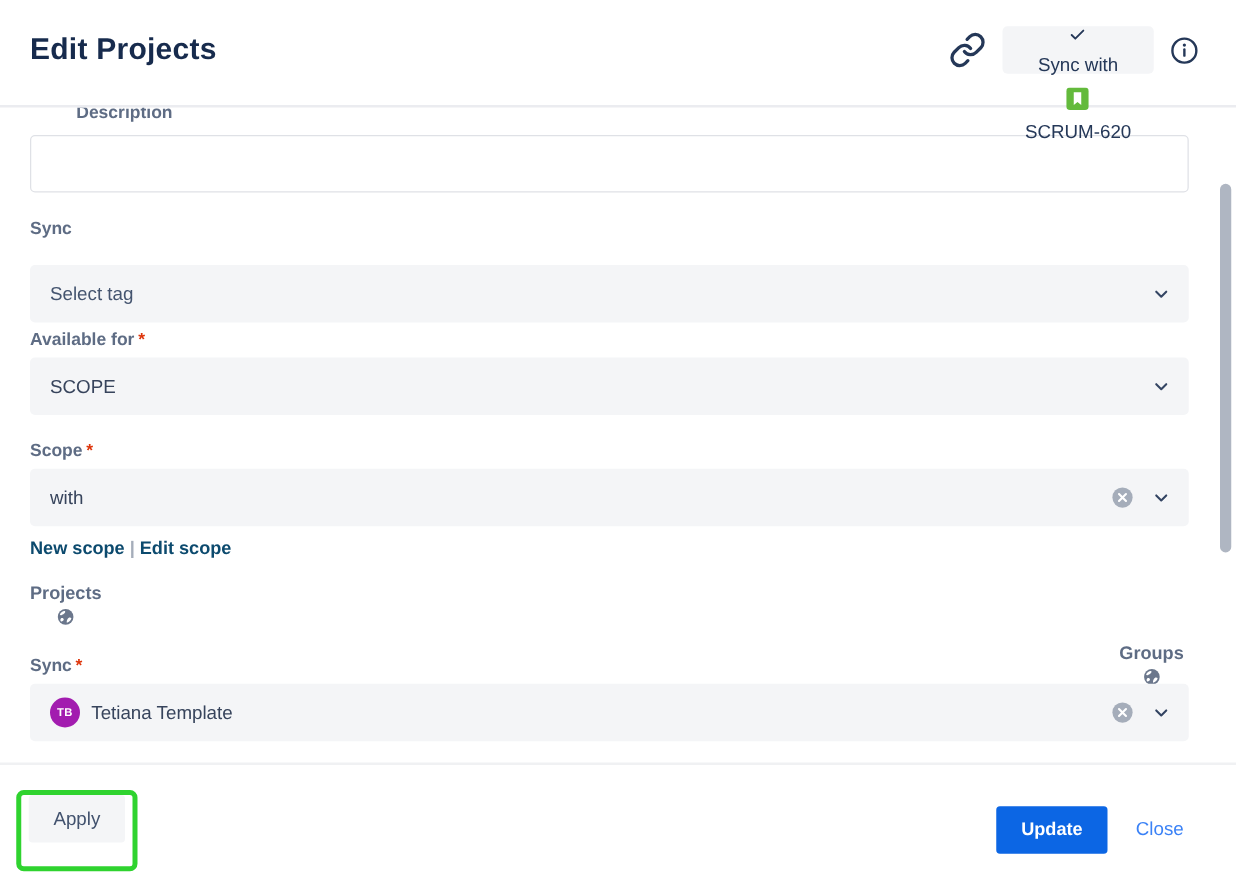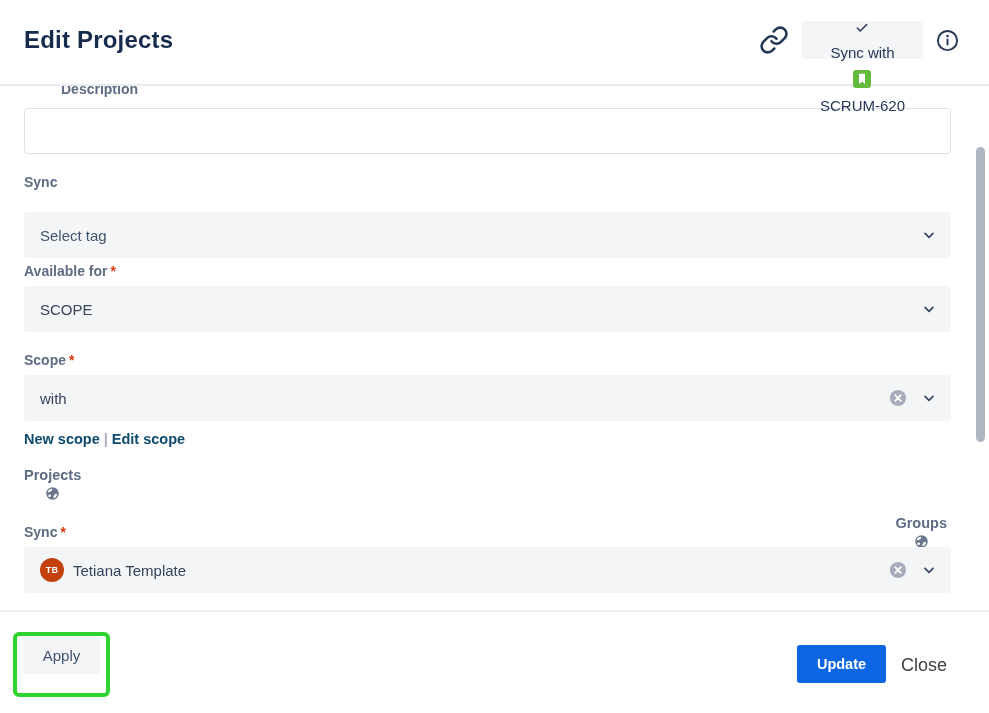--- a/index.html
+++ b/index.html
@@ -55,21 +55,21 @@
   .scope-links a { color:#0c4a6e; text-decoration:none; cursor:pointer; }
   .scope-links .sep { margin:0 4px; }
 
   .matrix-col { position:absolute; top:467px; display:flex; flex-direction:column; align-items:center; gap:3px; }
   .matrix-col .col-label { font-size:14.5px; font-weight:700; color:#5E6C84; }
   .col-projects { left:24px; align-items:center; }
   .col-issuetypes { left:50%; transform:translateX(-50%); }
   .col-groups { right:42px;margin-top:48px; }
 
   .avatar {
-    width:24px; height:24px; border-radius:50%; background:#c2410c; color:#fff;
+    width:24px; height:24px; border-radius:50%; background:#a21caf; color:#fff;
     font-size:9px; font-weight:700; display:flex; align-items:center; justify-content:center;
     margin-right:9px; letter-spacing:.3px; flex:0 0 auto;
   }
 
   
   .footer-divider { position:absolute; left:0; right:0; top:610px; height:2px; background:#F0F1F3; }
   .apply-highlight {
     position:absolute; left:13px; top:632px; width:97px; height:65px;
     border:4px solid #2FD32F; border-radius:6px;
     display:flex; align-items:flex-start; justify-content:center;
@@ -77,21 +77,21 @@
   .apply-btn {
     width:77px; height:38px; background:#F4F5F7; border:none; border-radius:3px;
     font-family:"Liberation Sans", sans-serif; font-size:15px; color:#42526E; cursor:pointer;
   }
   .update-btn {
     position:absolute; right:103px; top:645px; width:89px; height:38px;
     background:#0C66E4; border:none; border-radius:3px; cursor:pointer;
     font-family:"Liberation Sans", sans-serif; font-size:14.5px; font-weight:700; color:#fff;text-align:center;
   }
   .close-link {
-    position:absolute; right:42px; top:655px; font-size:18px; color:#404040;
+    position:absolute; right:42px; top:655px; font-size:15px; color:#3b82f6;
     text-decoration:none; cursor:pointer;
   }
 
   
   .scrollbar-thumb {
     position:absolute; right:4px; top:147px; width:9px; height:295px;
     background:#AFB6C2; border-radius:5px; cursor:grab;
   }
 </style>
 </head>

